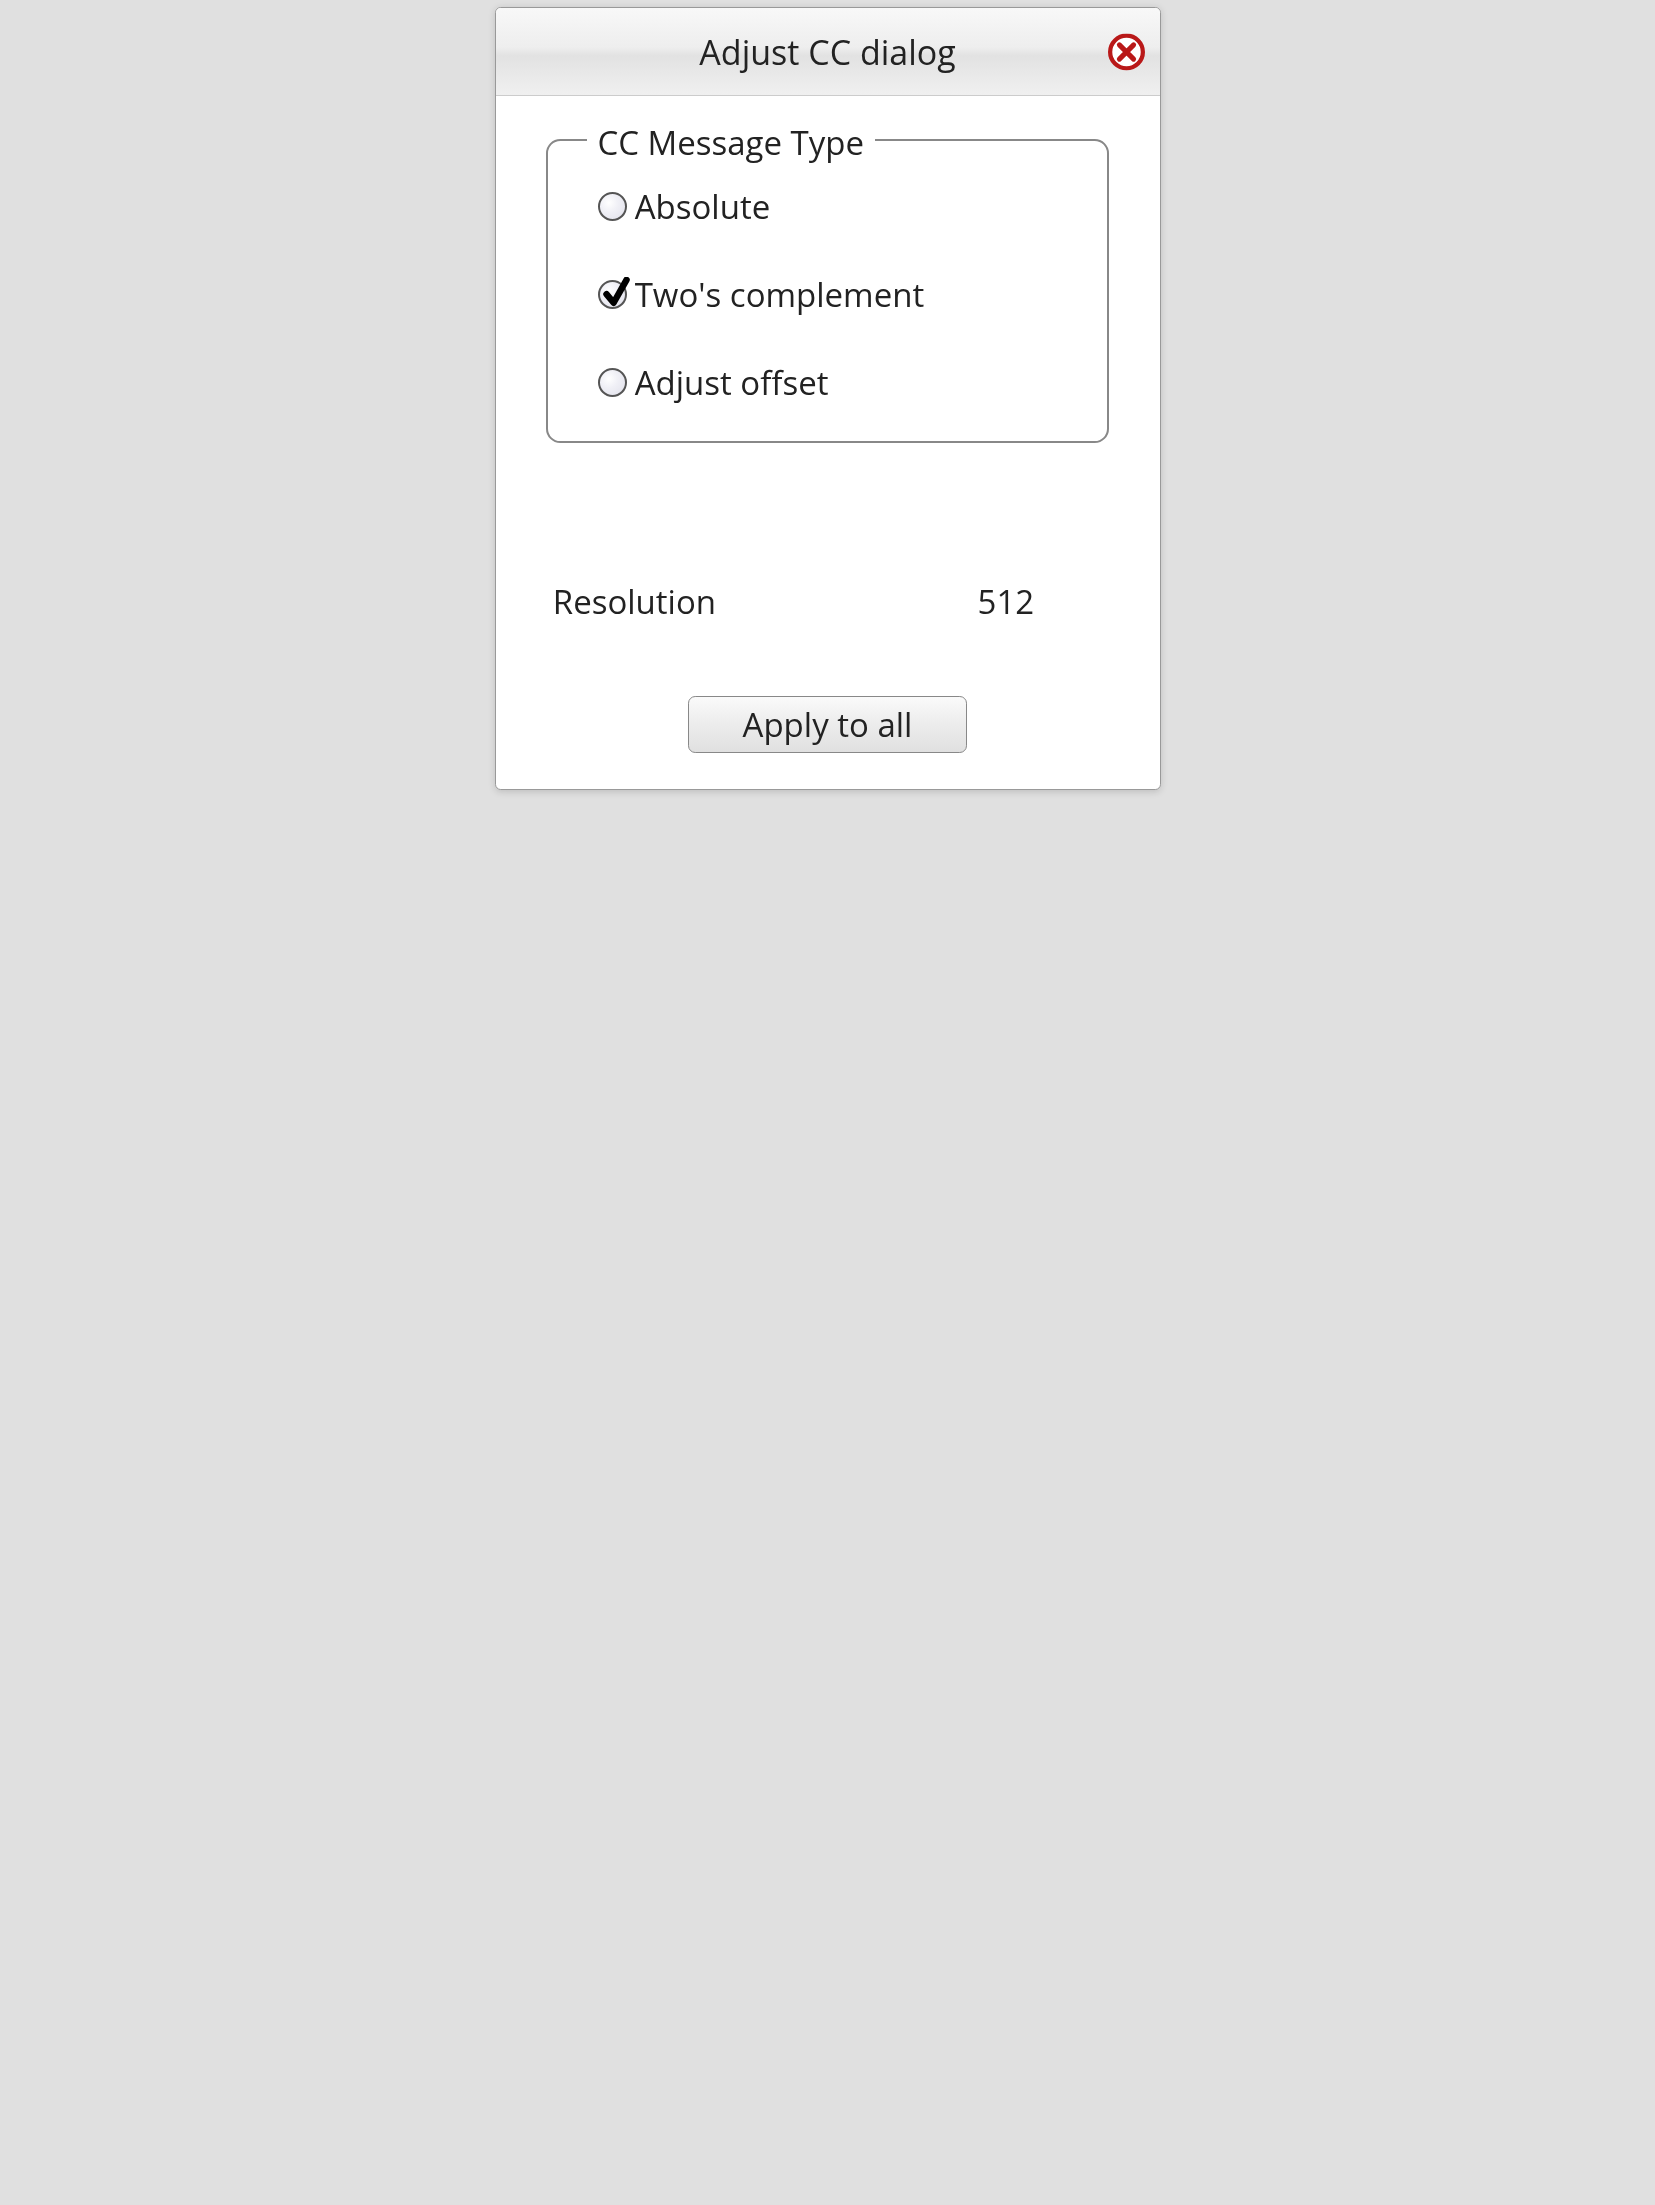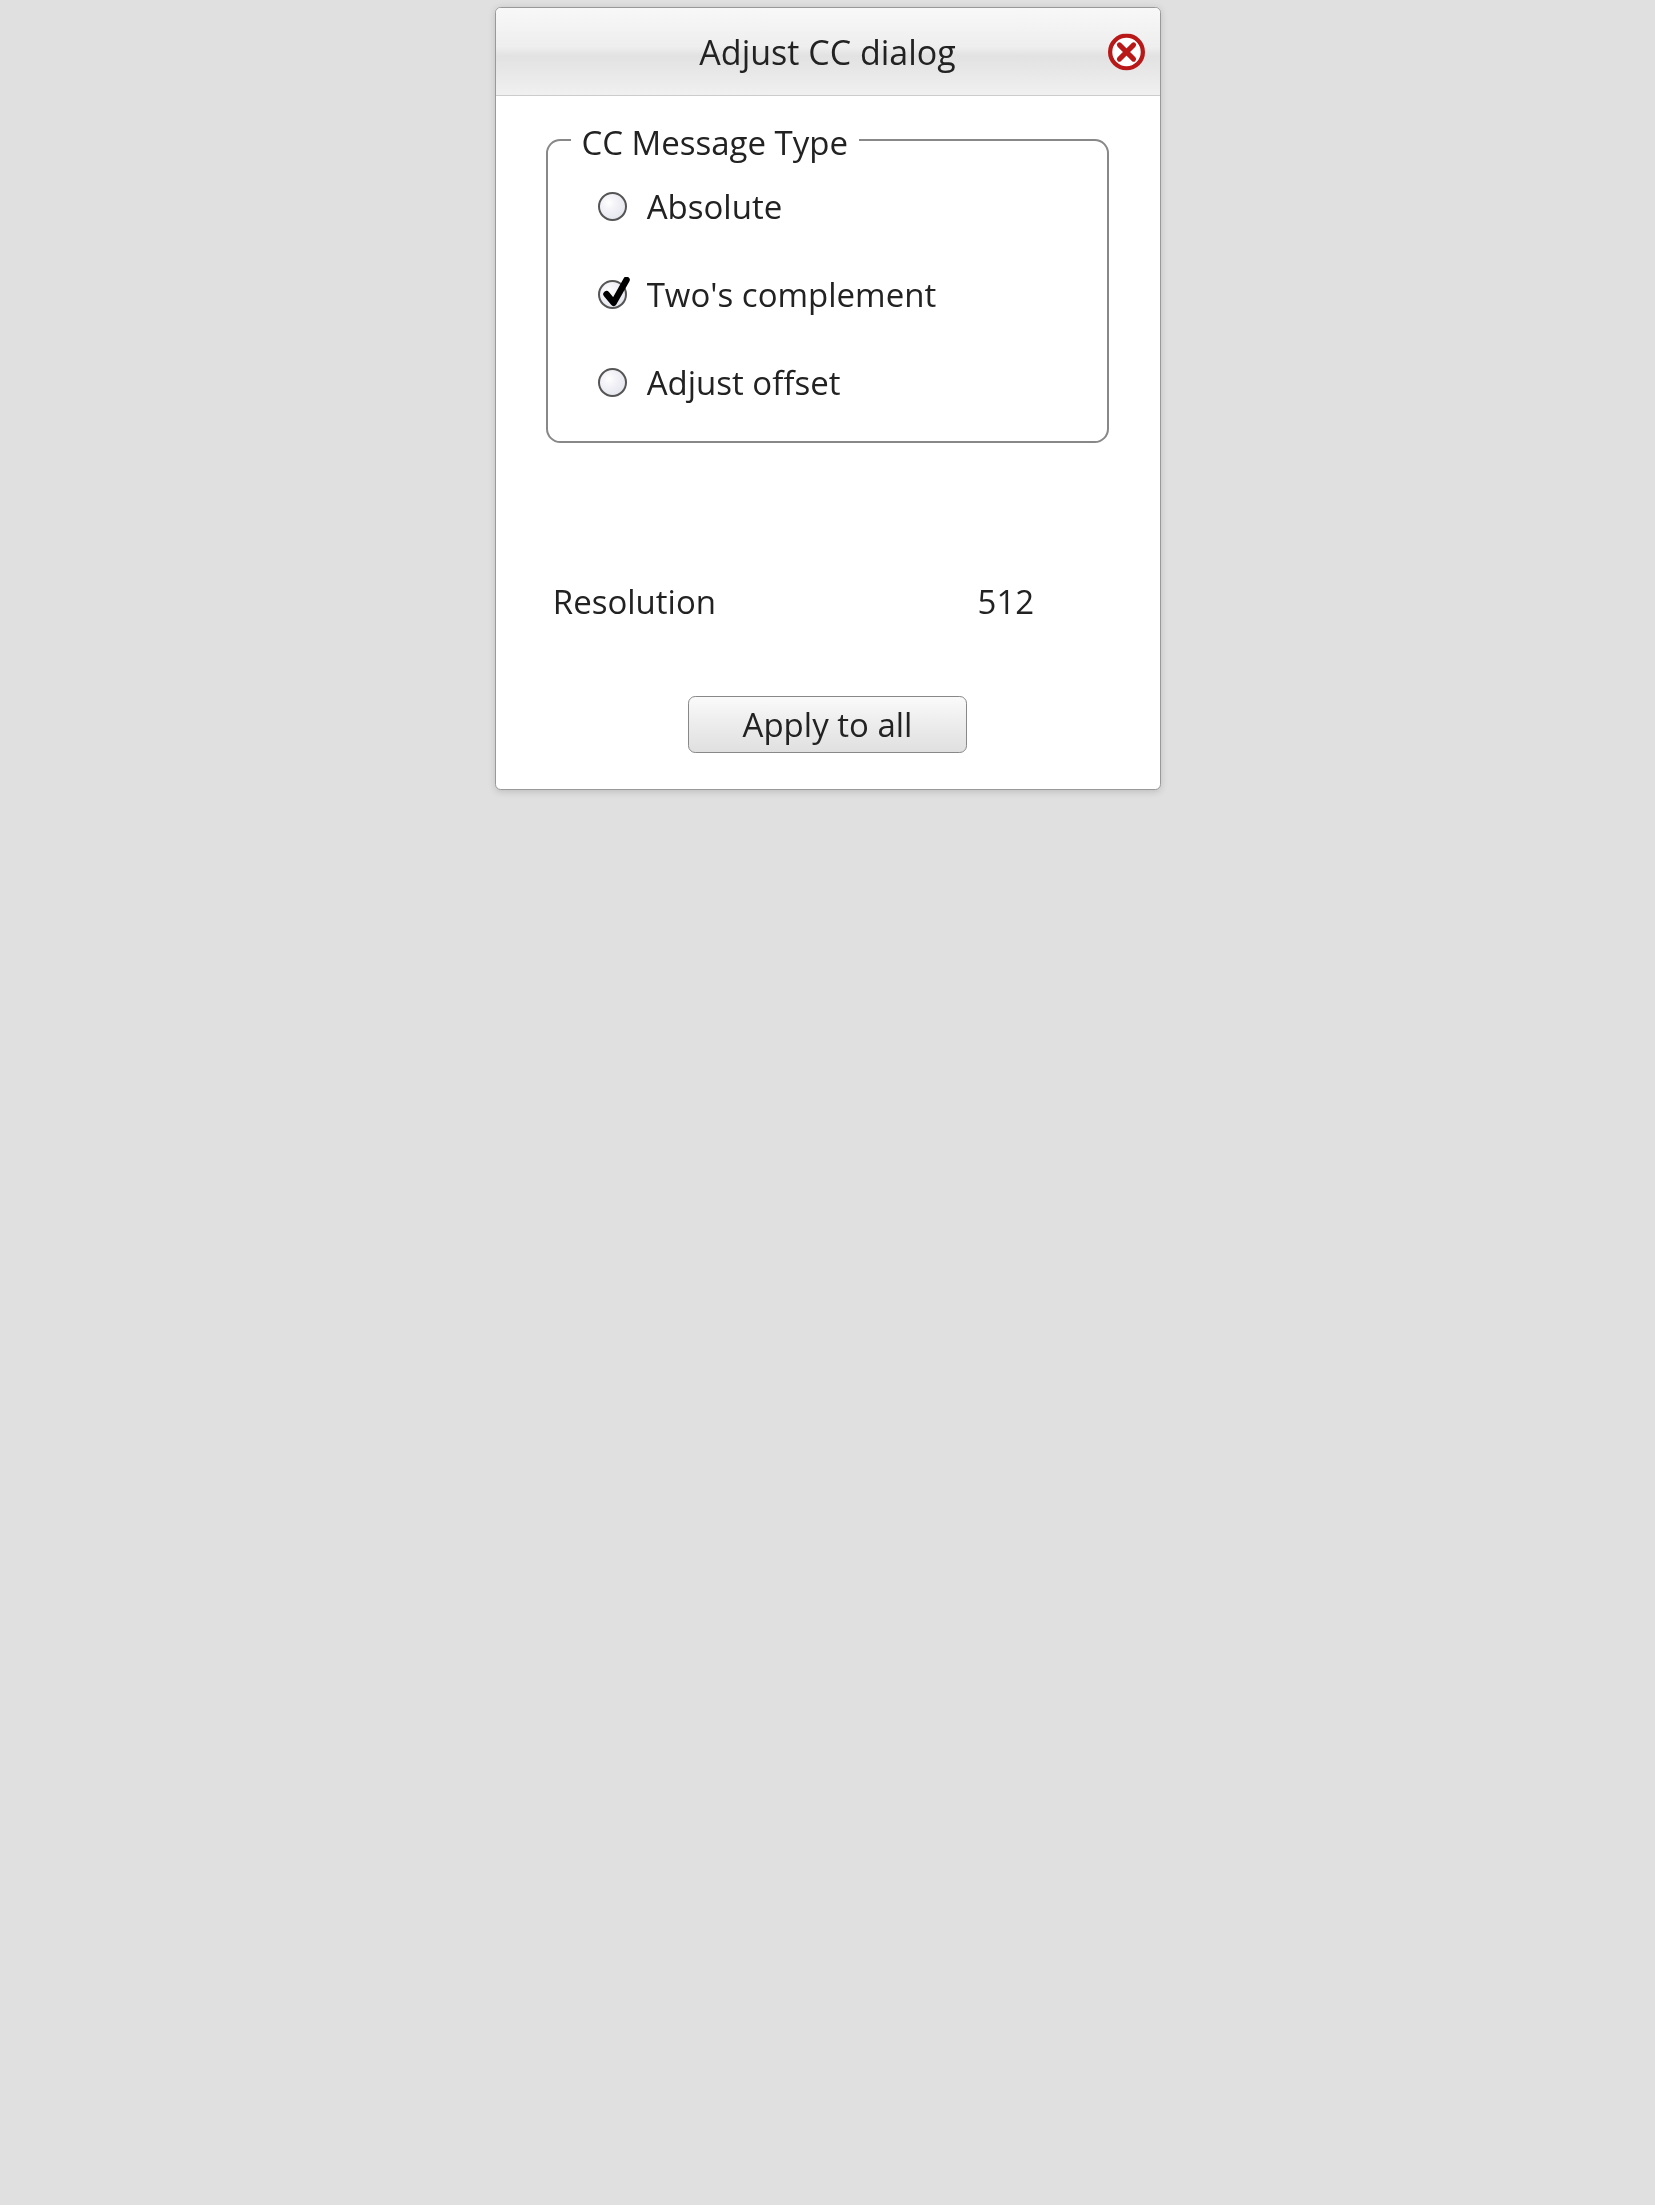--- a/index.html
+++ b/index.html
@@ -72,38 +72,38 @@
       position: relative;
       border: 2.9px solid #888;
       border-radius: 14.3px;
       padding: 43px 36px 36px 50px;
       margin: 0 7.2px;
     }
     
     .fieldset-legend {
       position: absolute;
       top: -21.5px;
-      left: 23px;
+      left: 39px;
       background: #ffffff;
       padding: 0 10.7px;
       font-size: 33px;
       color: #222;
       font-weight: 400;
     }
     
     .radio-group {
       display: flex;
       flex-direction: column;
       gap: 43px;
     }
     
     .radio-item {
       display: flex;
       align-items: center;
-      gap: 20px;
+      gap: 8px;
       cursor: pointer;
     }
     
     .radio-circle {
       width: 29px;
       height: 29px;
       border-radius: 50%;
       border: 2.1px solid #555;
       background: radial-gradient(circle at 35% 35%, #ffffff 0%, #f0f0f6 40%, #e0e0ea 100%);
       flex-shrink: 0;

